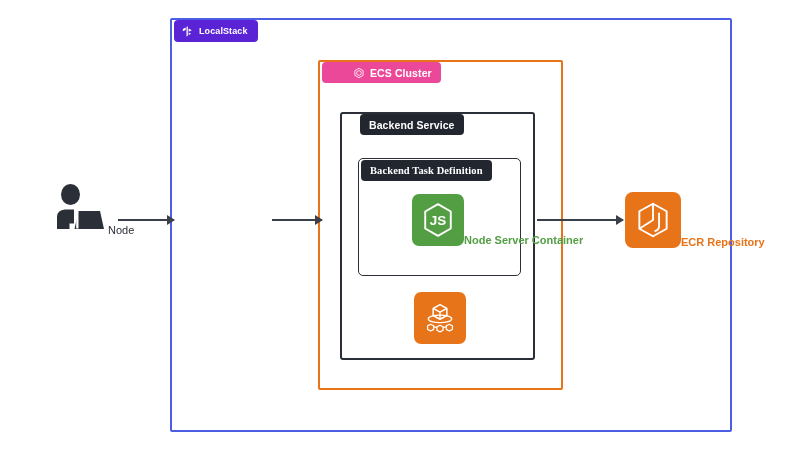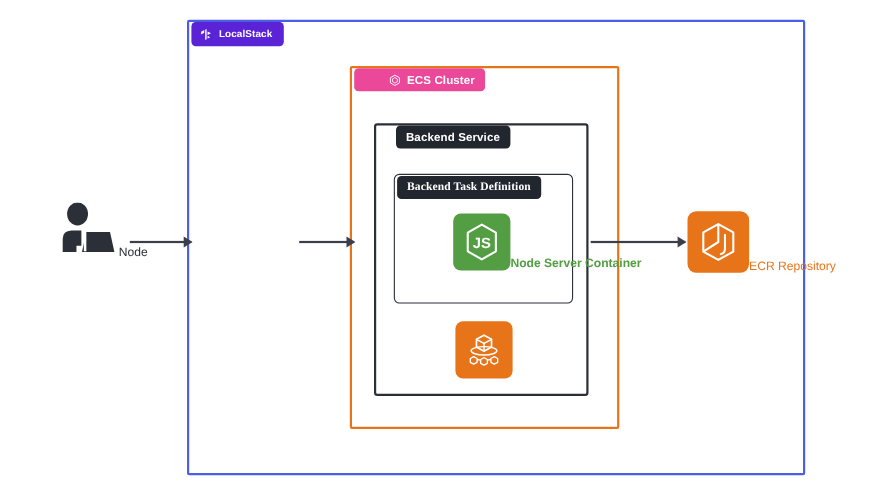--- a/index.html
+++ b/index.html
@@ -146,21 +146,21 @@
 
   #node-nodejs    { left: 412px; top: 194px; }
   #node-nodejs .node-tile { background: #539E43; width: 52px; height: 52px; border-radius: 7px; }
   #node-nodejs .node-label { color: #539E43; font-weight: 700; margin-top: 10px; }
 
   #node-ecs-service { left: 414px; top: 292px; }
   #node-ecs-service .node-tile { background: #E8741A; width: 52px; height: 52px; border-radius: 7px; }
 
   #node-ecr       { left: 625px; top: 192px; }
   #node-ecr .node-tile { background: #E8741A; }
-  #node-ecr .node-label { color: #E8741A; font-weight: 400; }
+  #node-ecr .node-label { color: #E8741A; font-weight: 700; }
 
   
   .connector {
     position: absolute;
     height: 2px;
     background: #3A3F4A;
   }
   .connector::after {
     content: "";
     position: absolute;

